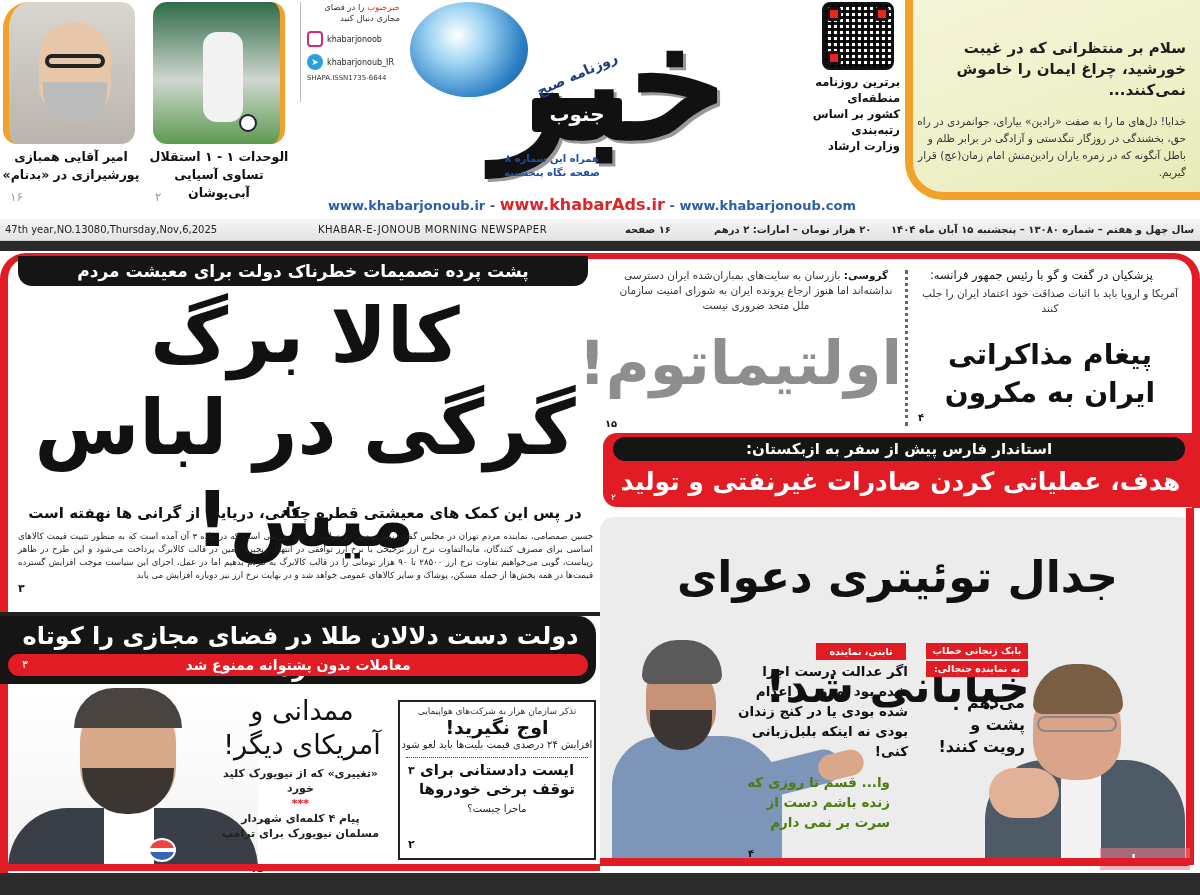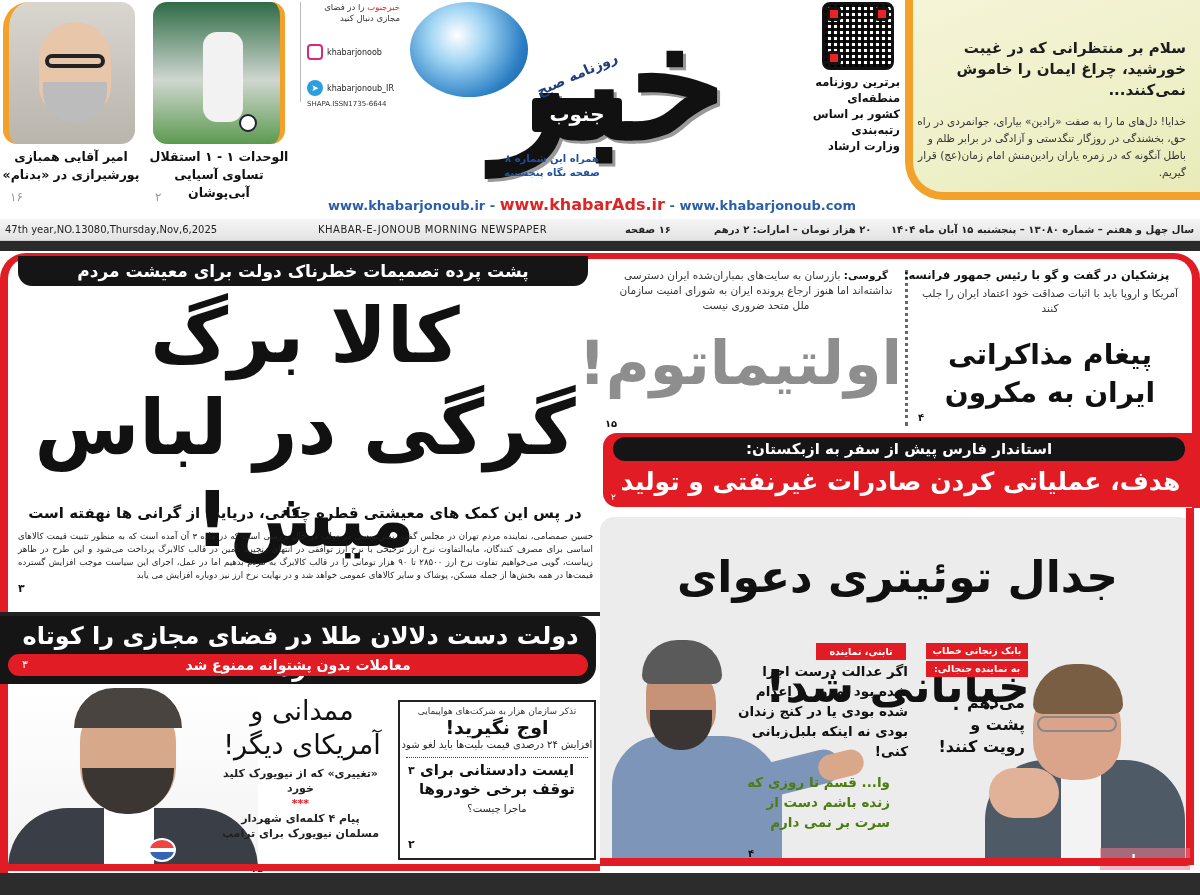--- a/index.html
+++ b/index.html
@@ -28,21 +28,21 @@
     background: radial-gradient(circle at 40% 35%, #ffffff 0%, #9fd4f3 30%, #2b7fc4 70%, #1c4f8c 100%); }
   .logo-khabar { left: 48px; top: 8px; width: 340px; font-family: "DejaVu Serif", serif; font-size: 158px; line-height: 150px; font-weight: bold; color: #111; text-align: center;
     text-shadow: 3px 3px 0 #999; letter-spacing: -10px; }
   .logo-jonoub { left: 140px; top: 98px; width: 90px; height: 34px; background: #111; color: #fff; font-size: 20px; font-weight: bold; text-align: center; line-height: 32px; border-radius: 4px; }
   .logo-subtitle { left: 110px; top: 66px; width: 150px; font-size: 14px; font-weight: bold; color: #1f3e7a; transform: rotate(-24deg); text-align: center; }
   .logo-extra { left: 100px; top: 152px; width: 120px; font-size: 10px; line-height: 14px; font-weight: bold; color: #1d4f9c; text-align: center; }
 
   .social { left: 300px; top: 2px; width: 100px; height: 100px; border-left: 1px solid #bbb; padding-left: 6px; }
   .social-follow { font-size: 8.5px; line-height: 11px; color: #333; text-align: right; }
   .social-follow .red { color: #e02424; }
-  .social-row { display: flex; align-items: center; gap: 4px; margin-top: 20px; font-size: 8px; color: #222; }
+  .social-row { display: flex; align-items: center; gap: 4px; margin-top: 7px; font-size: 8px; color: #222; }
   .ig { width: 16px; height: 16px; border-radius: 4px; border: 2px solid #d62976; }
   .tg { width: 16px; height: 16px; border-radius: 50%; background: #2c9fde; color: #fff; font-size: 9px; text-align: center; line-height: 16px; }
   .issn { font-size: 7px; margin-top: 4px; color: #333; }
 
   .urls { left: 302px; top: 195px; width: 580px; font-size: 13px; font-weight: bold; color: #2b5fab; text-align: center; white-space: nowrap; }
   .urls .ads { color: #e02424; font-size: 16px; }
 
   .thumb { top: 2px; width: 132px; height: 142px; border-radius: 14px; overflow: hidden; }
   .thumb1 { left: 3px; background: linear-gradient(180deg,#d9d6d0 0%,#b9b4ac 100%); border-left: 6px solid #f2a22a; border-top-left-radius: 26px; }
   .thumb2 { left: 153px; background: linear-gradient(180deg,#2f6b46 0%,#cfd7d0 55%,#5c9a4f 100%); border-right: 5px solid #f2a22a; }
@@ -95,21 +95,21 @@
   .boxed-div { border-top: 1px dotted #444; margin: 6px 6px 3px 6px; }
   .boxed-head2 { font-size: 15px; font-weight: 900; text-align: center; line-height: 19px; }
   .boxed-sub2 { font-size: 10px; text-align: center; color: #222; margin-top: 4px; }
   .boxed-num { position: absolute; left: 8px; font-size: 11px; font-weight: bold; }
 
   .bottom-red-left { left: 0; top: 864px; width: 600px; height: 7px; background: #e21c24; }
   .bottom-dark { left: 0; top: 873px; width: 1200px; height: 22px; background: #2c2c2c; }
 
   
   .dotted-vert { left: 905px; top: 270px; width: 0; height: 156px; border-left: 3px dotted #666; }
-  .pez-kicker { left: 904px; top: 268px; width: 270px; font-size: 11.5px; font-weight: bold; text-align: left; }
+  .pez-kicker { left: 883px; top: 268px; width: 270px; font-size: 11.5px; font-weight: normal; text-align: right; }
   .pez-sub { left: 915px; top: 286px; width: 270px; font-size: 10.5px; line-height: 15px; text-align: center; color: #333; }
   .pez-head { left: 915px; top: 336px; width: 270px; font-size: 28px; line-height: 38px; font-weight: 900; text-align: center; }
   .pez-num { left: 918px; top: 412px; font-size: 10px; font-weight: bold; }
 
   .gro-sub { left: 612px; top: 268px; width: 288px; font-size: 10.5px; line-height: 15px; text-align: center; color: #333; }
   .gro-sub b { color: #111; }
   .ulti { left: 610px; top: 318px; width: 292px; font-size: 60px; font-weight: 900; text-align: center; color: #8e8e8e; line-height: 90px; }
   .ulti-num { left: 605px; top: 418px; font-size: 10px; font-weight: bold; }
 
   .red-block { left: 603px; top: 433px; width: 590px; height: 74px; background: #e21c24; border-radius: 14px 0 0 14px; }

